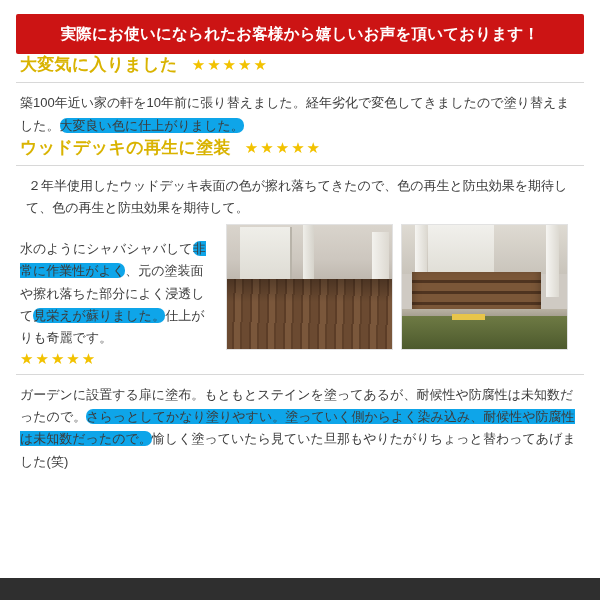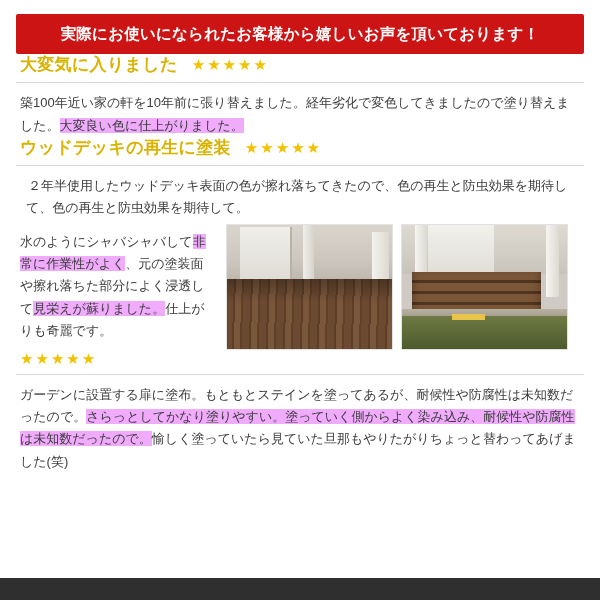--- a/index.html
+++ b/index.html
@@ -58,35 +58,36 @@
     letter-spacing: 2px;
     white-space: nowrap;
   }
   .review-body {
     padding: 9px 4px 0 4px;
     font-size: 13px;
     line-height: 1.72;
     color: #3c3c3c;
   }
   .hl {
-    background: #f0abfc;
+    background: #0ea5e9;
+    border-radius: 7px;
   }
   
   .b2-lead {
     padding: 9px 4px 0 10px;
     font-size: 13px;
     line-height: 1.72;
     color: #3c3c3c;
     text-indent: 2px;
   }
   .b2-cols {
     display: flex;
     gap: 10px;
     padding: 4px 4px 0 4px;
-    align-items: center;
+    align-items: flex-end;
   }
   .b2-text {
     width: 196px;
     font-size: 13px;
     line-height: 1.72;
     color: #3c3c3c;
   }
   .b2-photos {
     display: flex;
     gap: 8px;

